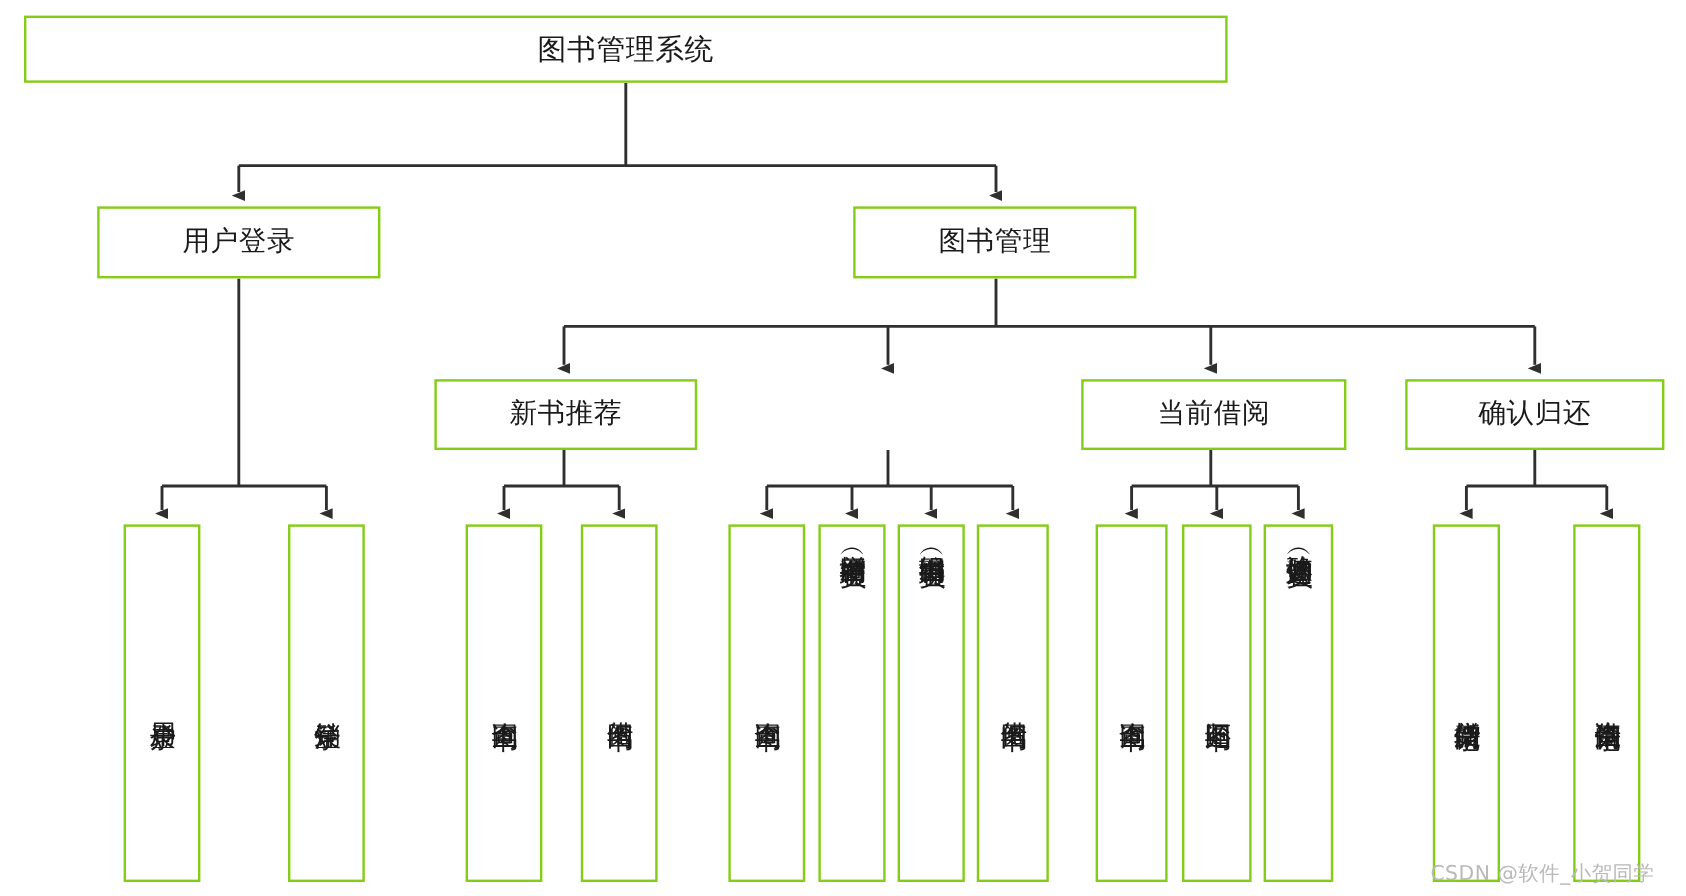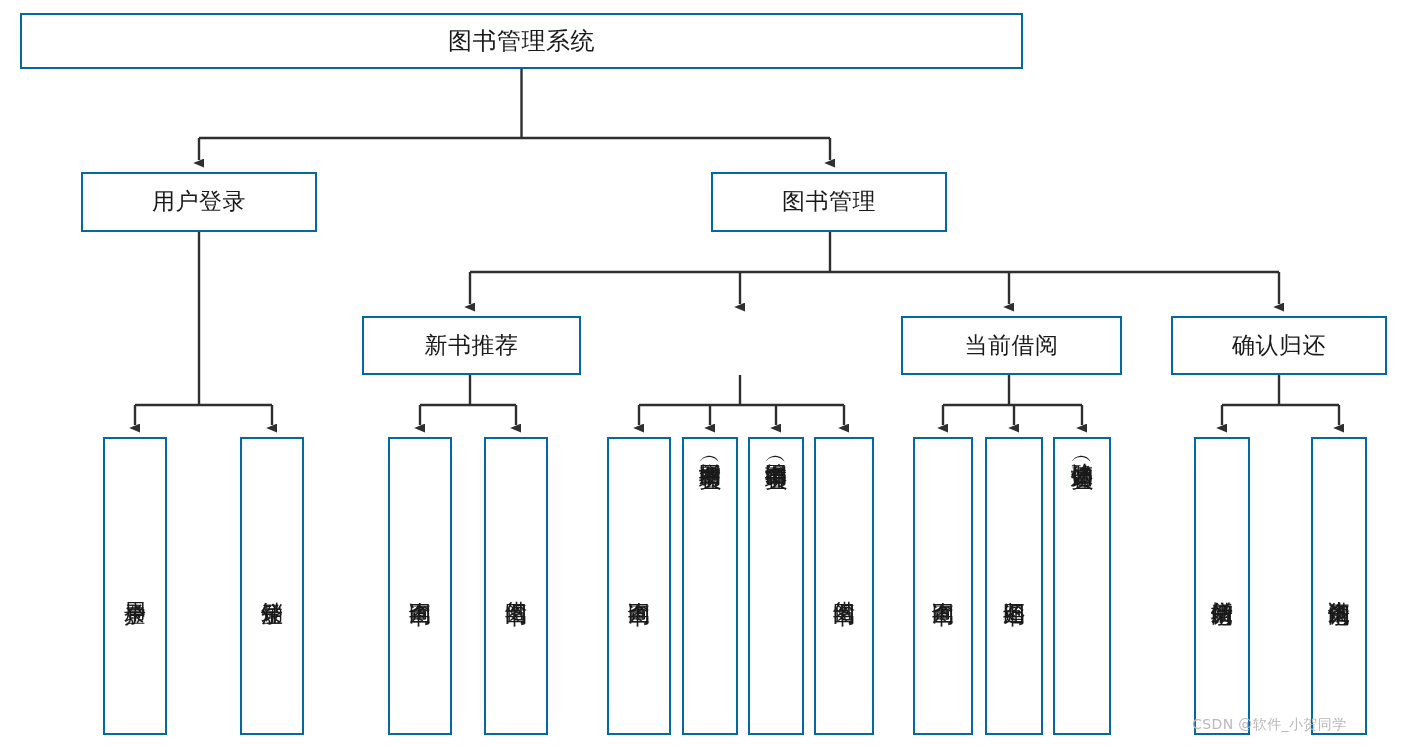--- a/index.html
+++ b/index.html
@@ -22,21 +22,21 @@
     left: 0;
     top: 0;
     width: 1405px;
     height: 747px;
     pointer-events: none;
   }
   .node {
     position: absolute;
     box-sizing: border-box;
     background: #ffffff;
-    border: 2px solid #0369a1;
+    border: 2px solid #84cc16;
     display: flex;
     align-items: center;
     justify-content: center;
     text-align: center;
     color: #1a1a1a;
   }
   .node .lbl {
     display: block;
     line-height: 1.12;
     letter-spacing: 0.5px;
@@ -59,21 +59,21 @@
     line-height: 1.08;
     letter-spacing: 1px;
     white-space: nowrap;
   }
   .node.vert.mid {
     align-items: center;
     padding-top: 0;
   }
   .watermark {
     position: absolute;
-    font-size: 14px;
+    font-size: 17px;
     color: #b9b9b9;
     white-space: nowrap;
     letter-spacing: 0.4px;
   }
 </style>
 </head>
 <body>
 
 <div id="canvas">
 

